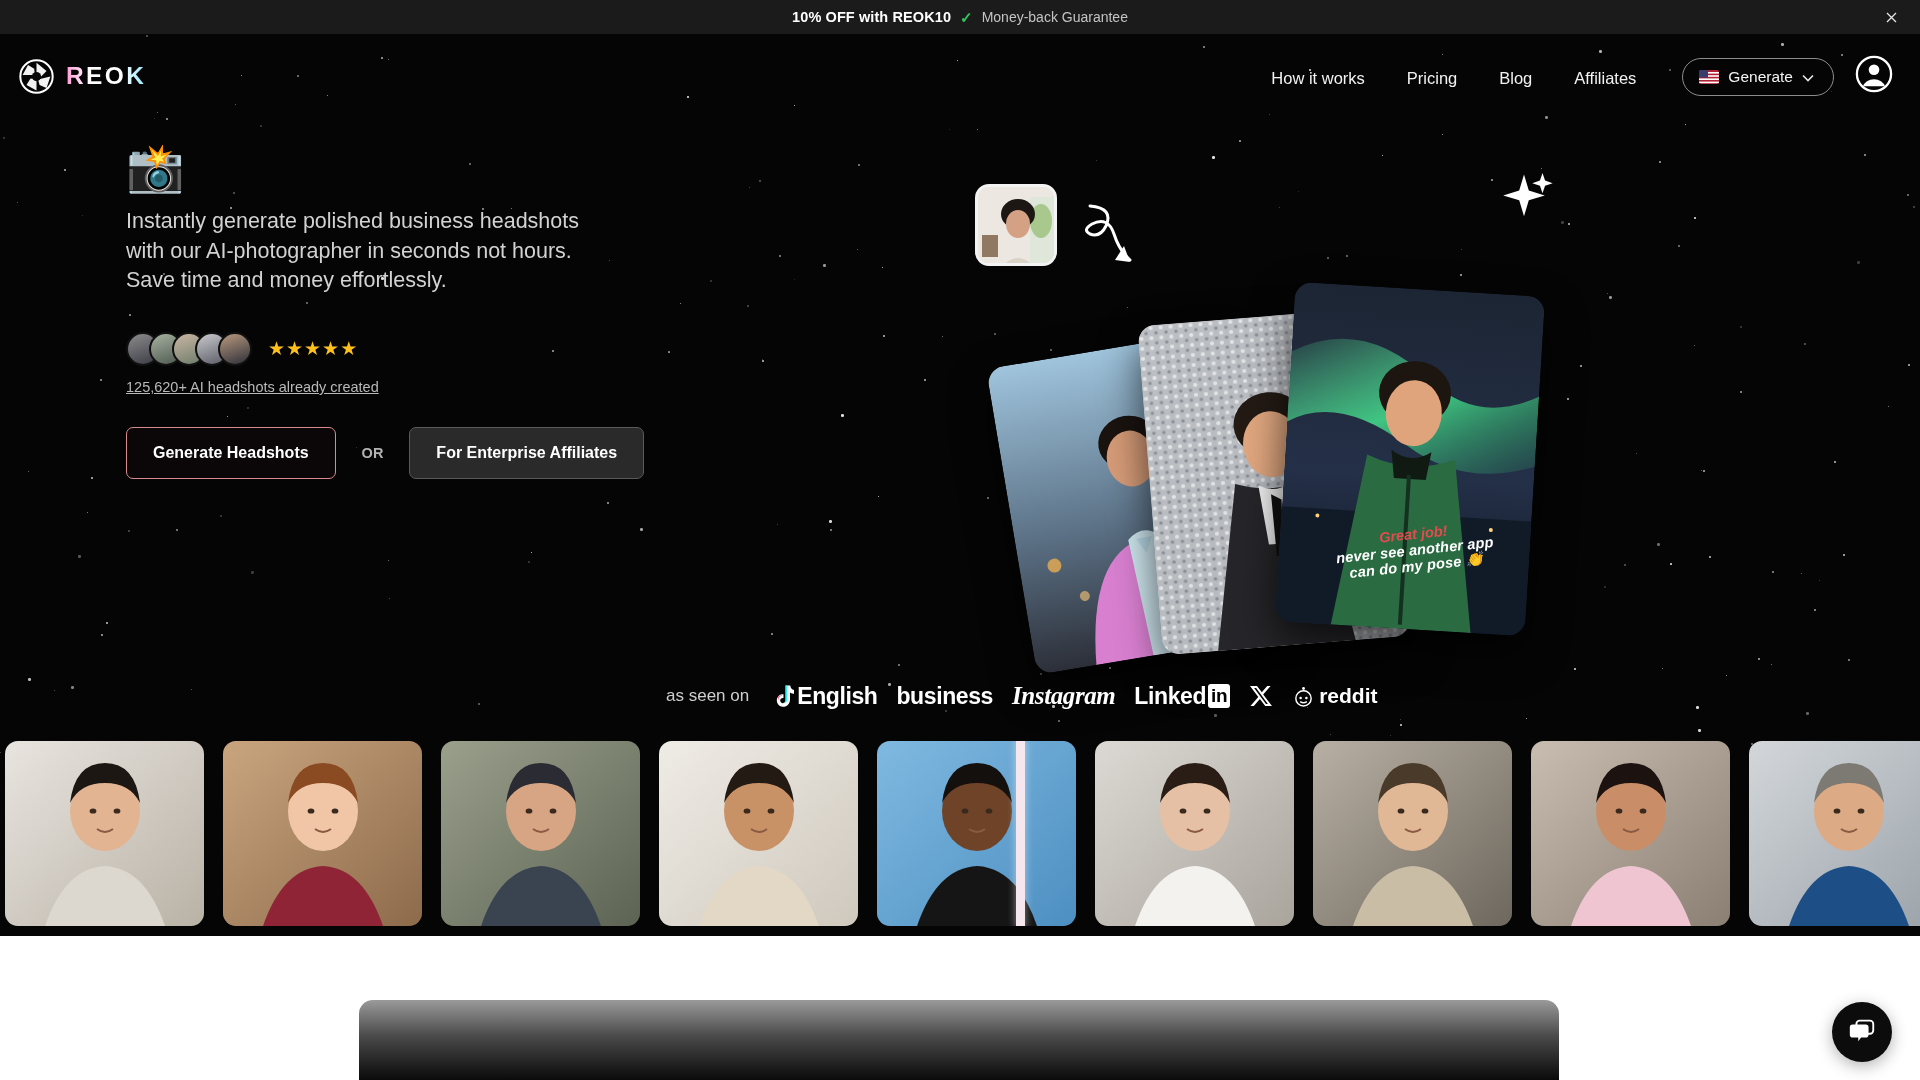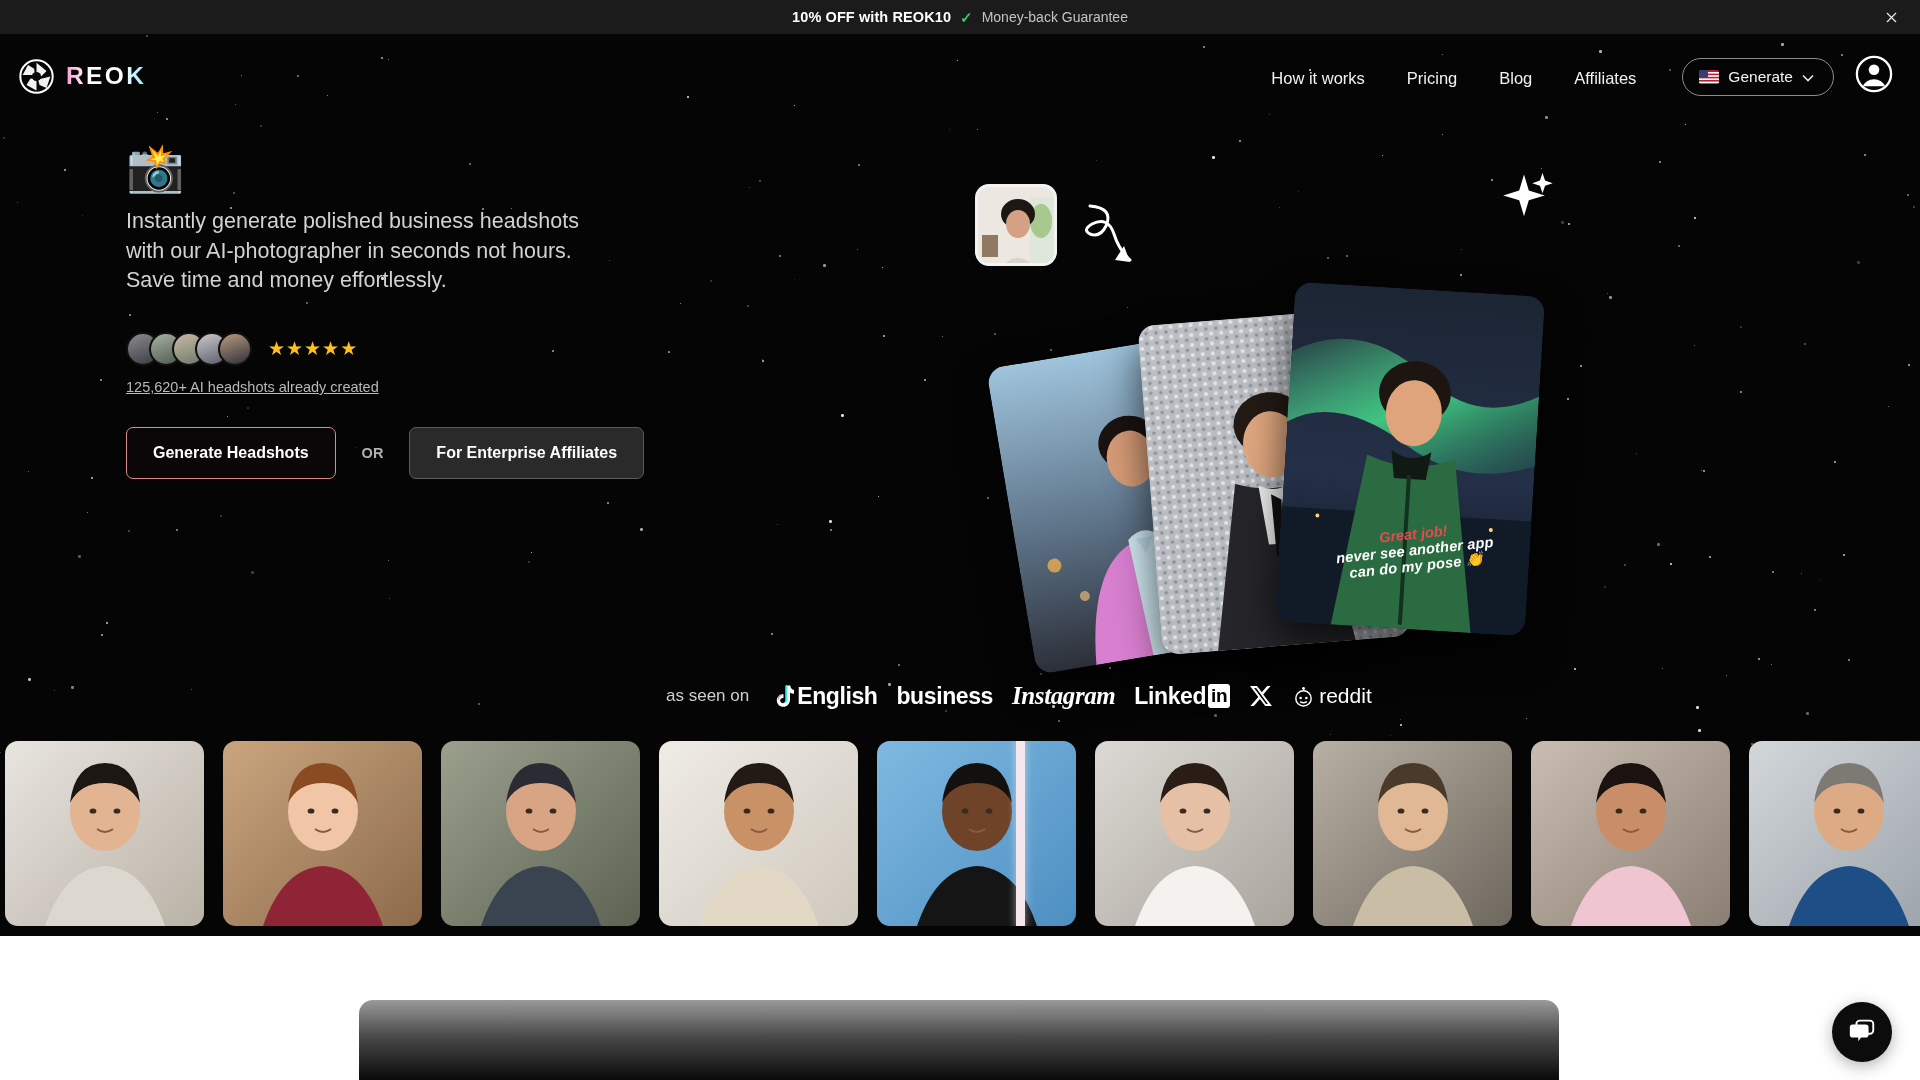--- a/index.html
+++ b/index.html
@@ -97,21 +97,21 @@
 
   
   .seen-row {
     position:absolute; left:666px; top:648px; z-index:12;
     display:flex; align-items:center; gap:19px;
   }
   .seen-label { color:#cfcfcf; font-size:17px; margin-right:3px; }
   .logo-txt { color:#fff; font-weight:800; font-size:23px; letter-spacing:-.4px; display:flex; align-items:center; }
   .logo-ig { font-family:"Liberation Serif", serif; font-style:italic; font-size:25px; font-weight:600; }
   .li-box { background:#fff; color:#000; border-radius:3px; padding:1px 3px; font-size:19px; margin-left:2px; font-weight:800;}
-  .logo-reddit { display:flex; align-items:center; gap:4px; color:#fff; font-weight:400; font-size:21px;}
+  .logo-reddit { display:flex; align-items:center; gap:4px; color:#fff; font-weight:700; font-size:21px;}
 
   
   .art { position:absolute; left:975px; top:130px; width:620px; height:470px; z-index:8; }
   .src-thumb {
     position:absolute; left:0; top:20px; width:82px; height:82px;
     border-radius:14px; border:3px solid #f3f3f3; overflow:hidden;
     background:linear-gradient(160deg,#efece7 0%,#dcd8d0 100%);
   }
   .card {
     position:absolute; border-radius:17px; overflow:hidden;

